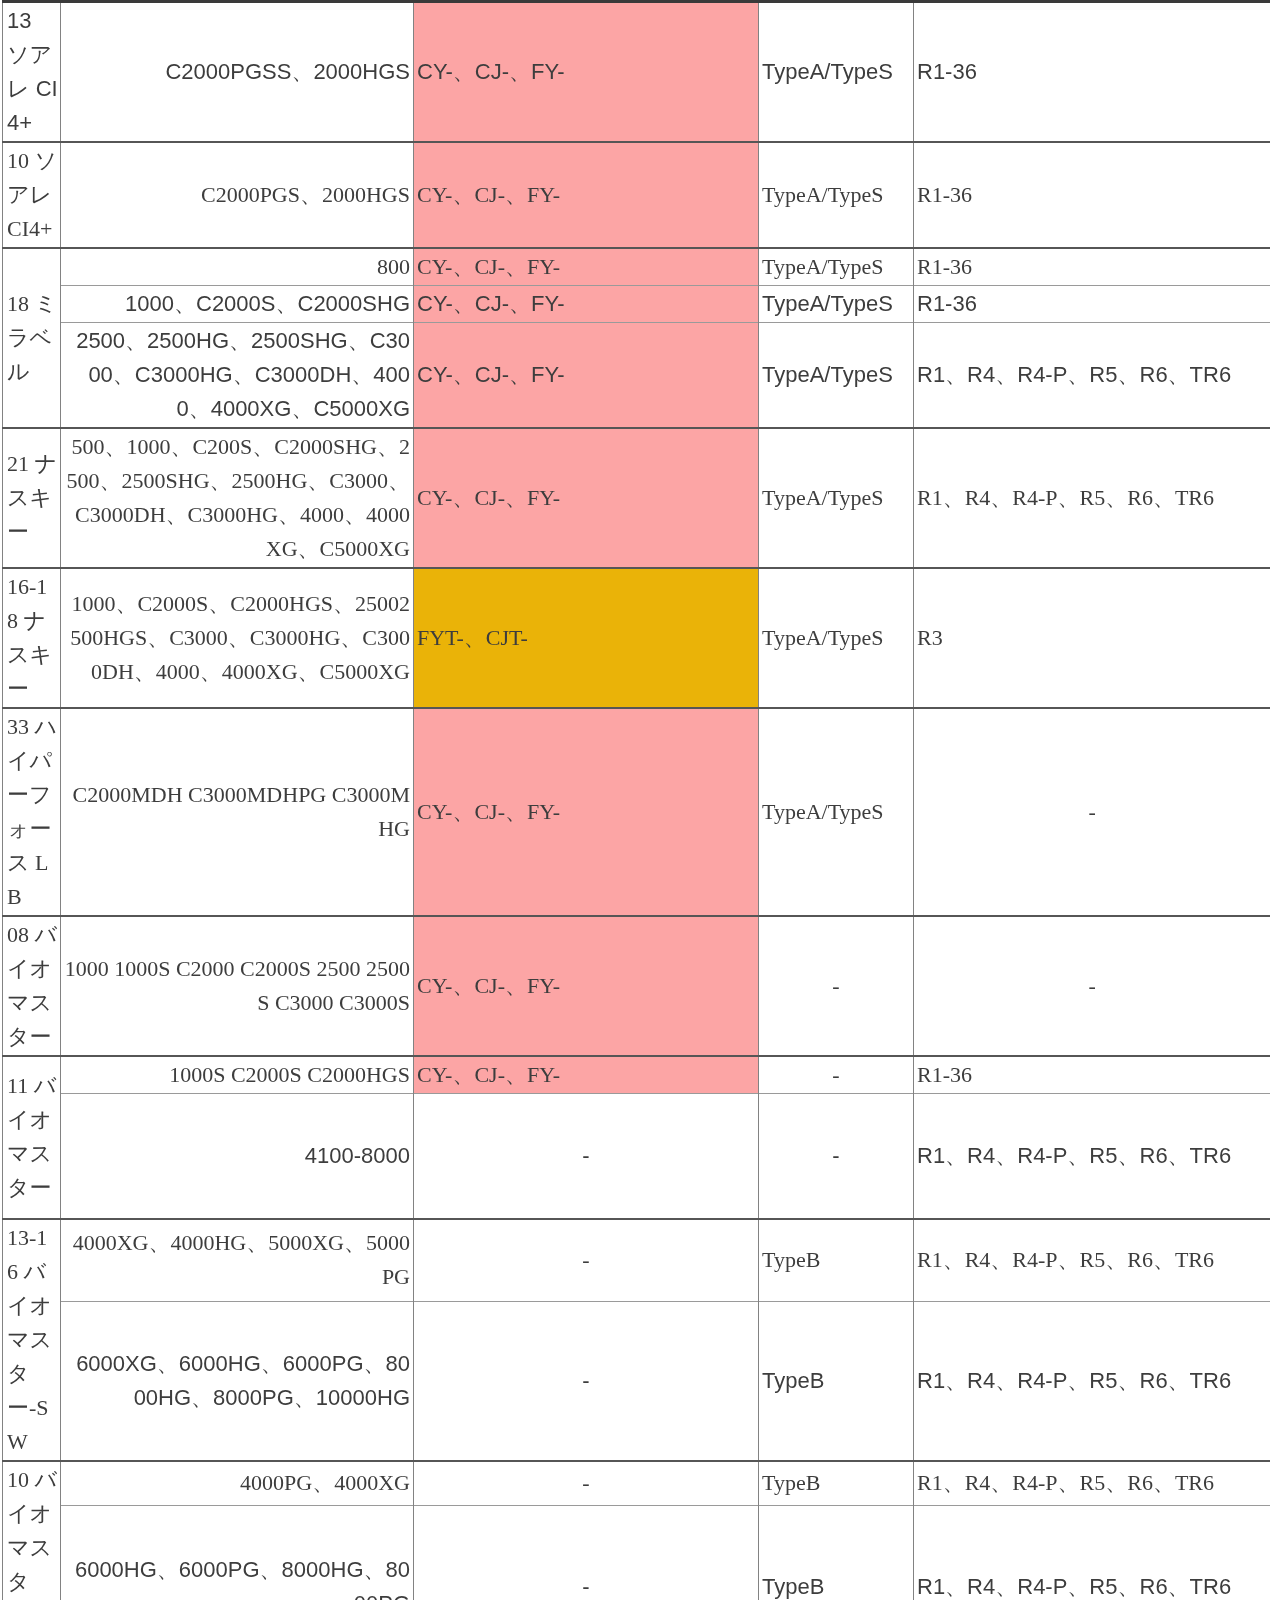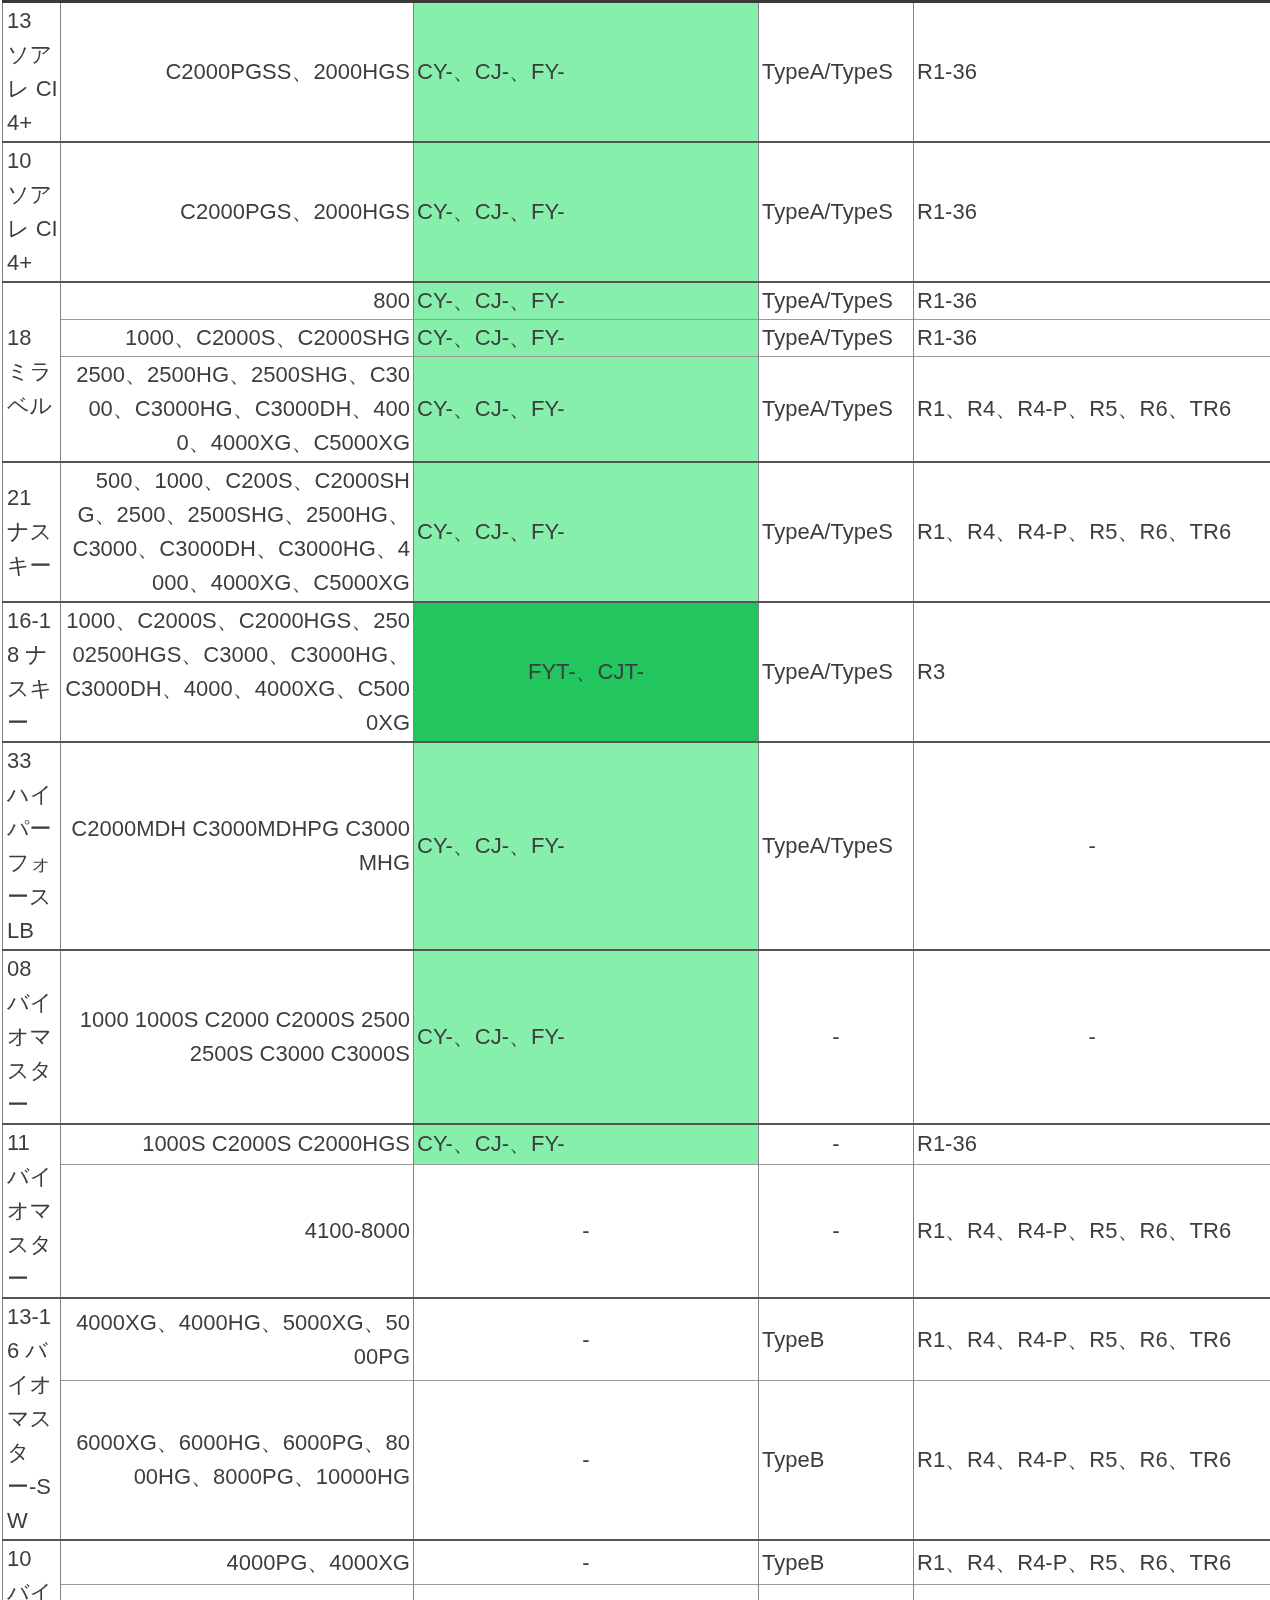--- a/index.html
+++ b/index.html
@@ -19,34 +19,34 @@
     border-top:3px solid #3a3a3a;
     border-bottom:2px solid #5a5a5a;
   }
   td{
     border-left:1px solid #828282;
     border-top:1px solid #9a9a9a;
     padding:1px 3px;
     vertical-align:middle;
     overflow:hidden;
   }
-  tr.grp > td{border-top:2px solid #565656;}
+  tr.grp > td{border-top:2px solid #565656;font-family:Liberation Serif, serif;}
   td:last-child{border-right:none;margin-left:46px;}
   col.w1{width:58px;}
   col.w2{width:353px;}
   col.w3{width:345px;}
   col.w4{width:155px;}
   col.w5{width:357px;}
   td.c-series{
     padding-left:4px;padding-right:2px;
     word-break:break-all;
   }
   td.c-models{word-break:break-all;text-align:right;}
-  td.bg-green{background:#86efac;}
-  td.bg-yellow{background:#22c55e;text-align:center;}
+  td.bg-green{background:#fca5a5;}
+  td.bg-yellow{background:#eab308;}
   td.center{text-align:center;}
 </style>
 </head>
 <body>
 
 <table class="compat">
   <colgroup>
     <col class="w1">
       <col class="w2">
       <col class="w3">

